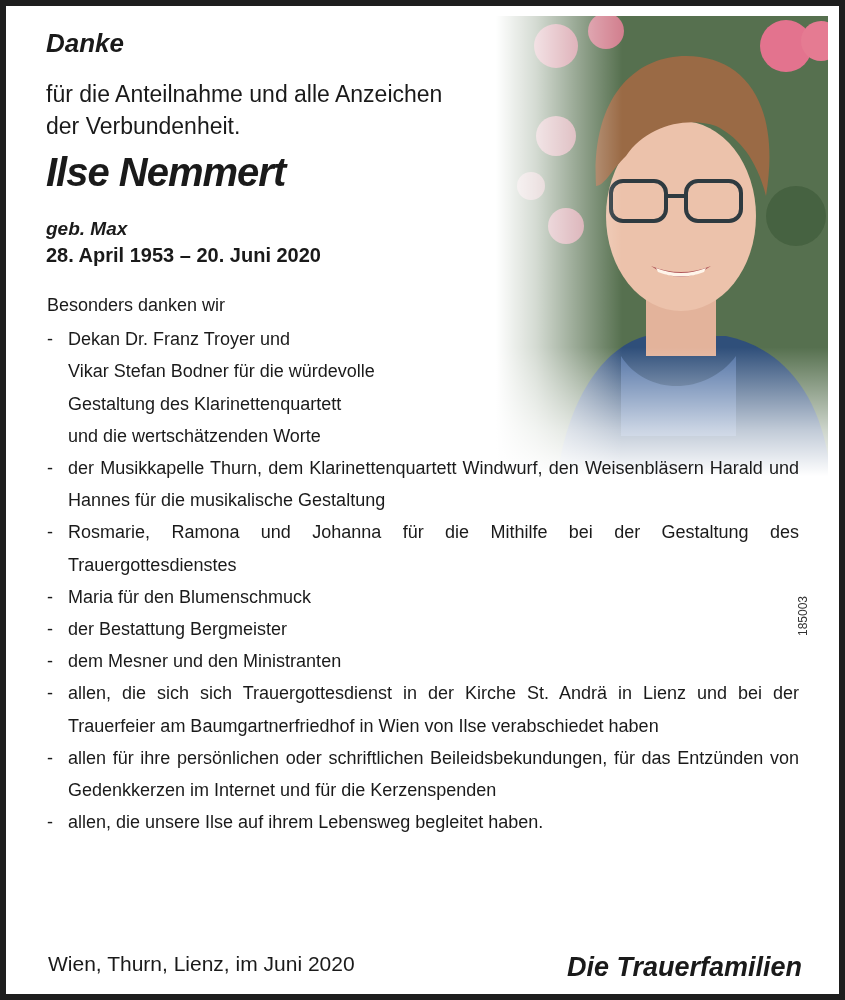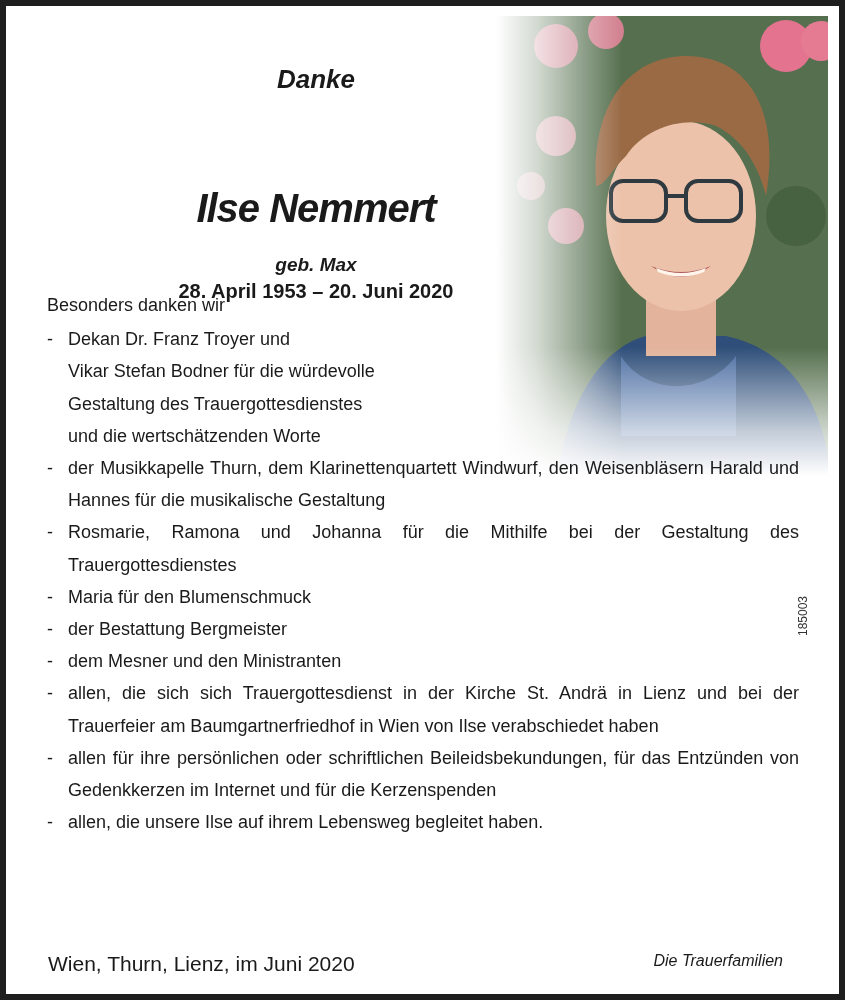--- a/index.html
+++ b/index.html
@@ -6,37 +6,37 @@
   body { width: 845px; height: 1000px; background: #1e1e1e; position: relative; overflow: hidden;
          font-family: "Liberation Sans", "DejaVu Sans", sans-serif; color: #1a1a1a; }
   .card { position: absolute; left: 6px; top: 6px; width: 833px; height: 988px; background: #ffffff; overflow: hidden; }
   .photo { position: absolute; left: 490px; top: 10px; width: 332px; height: 460px; overflow: hidden; }
   .photo svg { display: block; width: 100%; height: 100%; }
   .photo-fade { position: absolute; inset: 0;
     background:
       linear-gradient(to right, rgba(255,255,255,1) 0%, rgba(255,255,255,0.75) 12%, rgba(255,255,255,0) 38%),
       linear-gradient(to bottom, rgba(255,255,255,0) 72%, rgba(255,255,255,0.7) 90%, rgba(255,255,255,1) 100%); }
 
-  .head { position: absolute; left: 40px; width: 540px; text-align: center; margin-top: 36px; }
+  .head { position: absolute; left: 40px; width: 540px; text-align: left; }
   .danke { top: 22px; font-size: 26px; font-weight: bold; font-style: italic; }
   .sub { top: 72px; font-size: 23px; line-height: 32px; }
   .name { top: 144px; font-size: 40px; font-weight: bold; font-style: italic; letter-spacing: -1px; }
   .born { top: 212px; font-size: 19px; font-weight: bold; font-style: italic; }
   .dates { top: 238px; font-size: 20px; font-weight: bold; }
 
   .body { position: absolute; left: 41px; top: 283px; width: 752px; font-size: 18px; line-height: 32.2px; }
   .intro { margin: 0 0 2px 0; }
   ul { list-style: none; margin: 0; padding: 0; }
   li { position: relative; padding-left: 21px; }
   li .dash { position: absolute; left: 0; top: 0; }
   li .txt { display: block; text-align: justify; text-align-last: left; }
   li.narrow .txt { width: 460px; white-space: pre-line; text-align: left; }
 
   .footer-left { position: absolute; left: 42px; top: 946px; font-size: 21px; }
-  .footer-right { position: absolute; right: 56px; top: 946px; font-size: 16px; font-weight: normal; font-style: italic; }
+  .footer-right { position: absolute; right: 37px; top: 946px; font-size: 27px; font-weight: bold; font-style: italic; }
   .ref { position: absolute; left: 790px; top: 630px; font-size: 12px; transform: rotate(-90deg); transform-origin: left top;
          white-space: nowrap; color: #333; font-family: "Liberation Sans", sans-serif; }
 </style>
 </head>
 <body>
 
 <div class="card">
 
   <div class="photo">
     <svg viewBox="0 0 332 460" preserveAspectRatio="none">
@@ -57,32 +57,36 @@
       <rect x="115" y="165" width="55" height="40" rx="12" fill="none" stroke="#2e3a40" stroke-width="4"></rect>
       <rect x="190" y="165" width="55" height="40" rx="12" fill="none" stroke="#2e3a40" stroke-width="4"></rect>
       <line x1="170" y1="180" x2="190" y2="180" stroke="#2e3a40" stroke-width="4"></line>
       <path d="M155 250 Q185 272 215 250 Q185 262 155 250 Z" fill="#b0585a"></path>
       <path d="M160 252 Q185 262 210 252 L208 256 Q185 265 162 256 Z" fill="#fff5ea"></path>
     </svg>
     <div class="photo-fade"></div>
   </div>
 
   <div class="head danke">Danke</div>
+  <div class="head sub">
+    <div>für die Anteilnahme und alle Anzeichen</div>
+    <div>der Verbundenheit.</div>
+  </div>
   <div class="head name">Ilse Nemmert</div>
   <div class="head born">geb. Max</div>
   <div class="head dates">28. April 1953 – 20. Juni 2020</div>
 
   <div class="body">
     <div class="intro">Besonders danken wir</div>
     <ul>
       <li class="narrow">
           <span class="dash">-</span>
           <span class="txt">Dekan Dr. Franz Troyer und
 Vikar Stefan Bodner für die würdevolle
-Gestaltung des Trauergottesdienstes
+Gestaltung des Klarinettenquartett
 und die wertschätzenden Worte</span>
         </li>
       <li>
           <span class="dash">-</span>
           <span class="txt">der Musikkapelle Thurn, dem Klarinettenquartett Windwurf, den Weisenbläsern Harald und Hannes für die musikalische Gestaltung</span>
         </li>
       <li>
           <span class="dash">-</span>
           <span class="txt">Rosmarie, Ramona und Johanna für die Mithilfe bei der Gestaltung des Trauergottesdienstes</span>
         </li>

